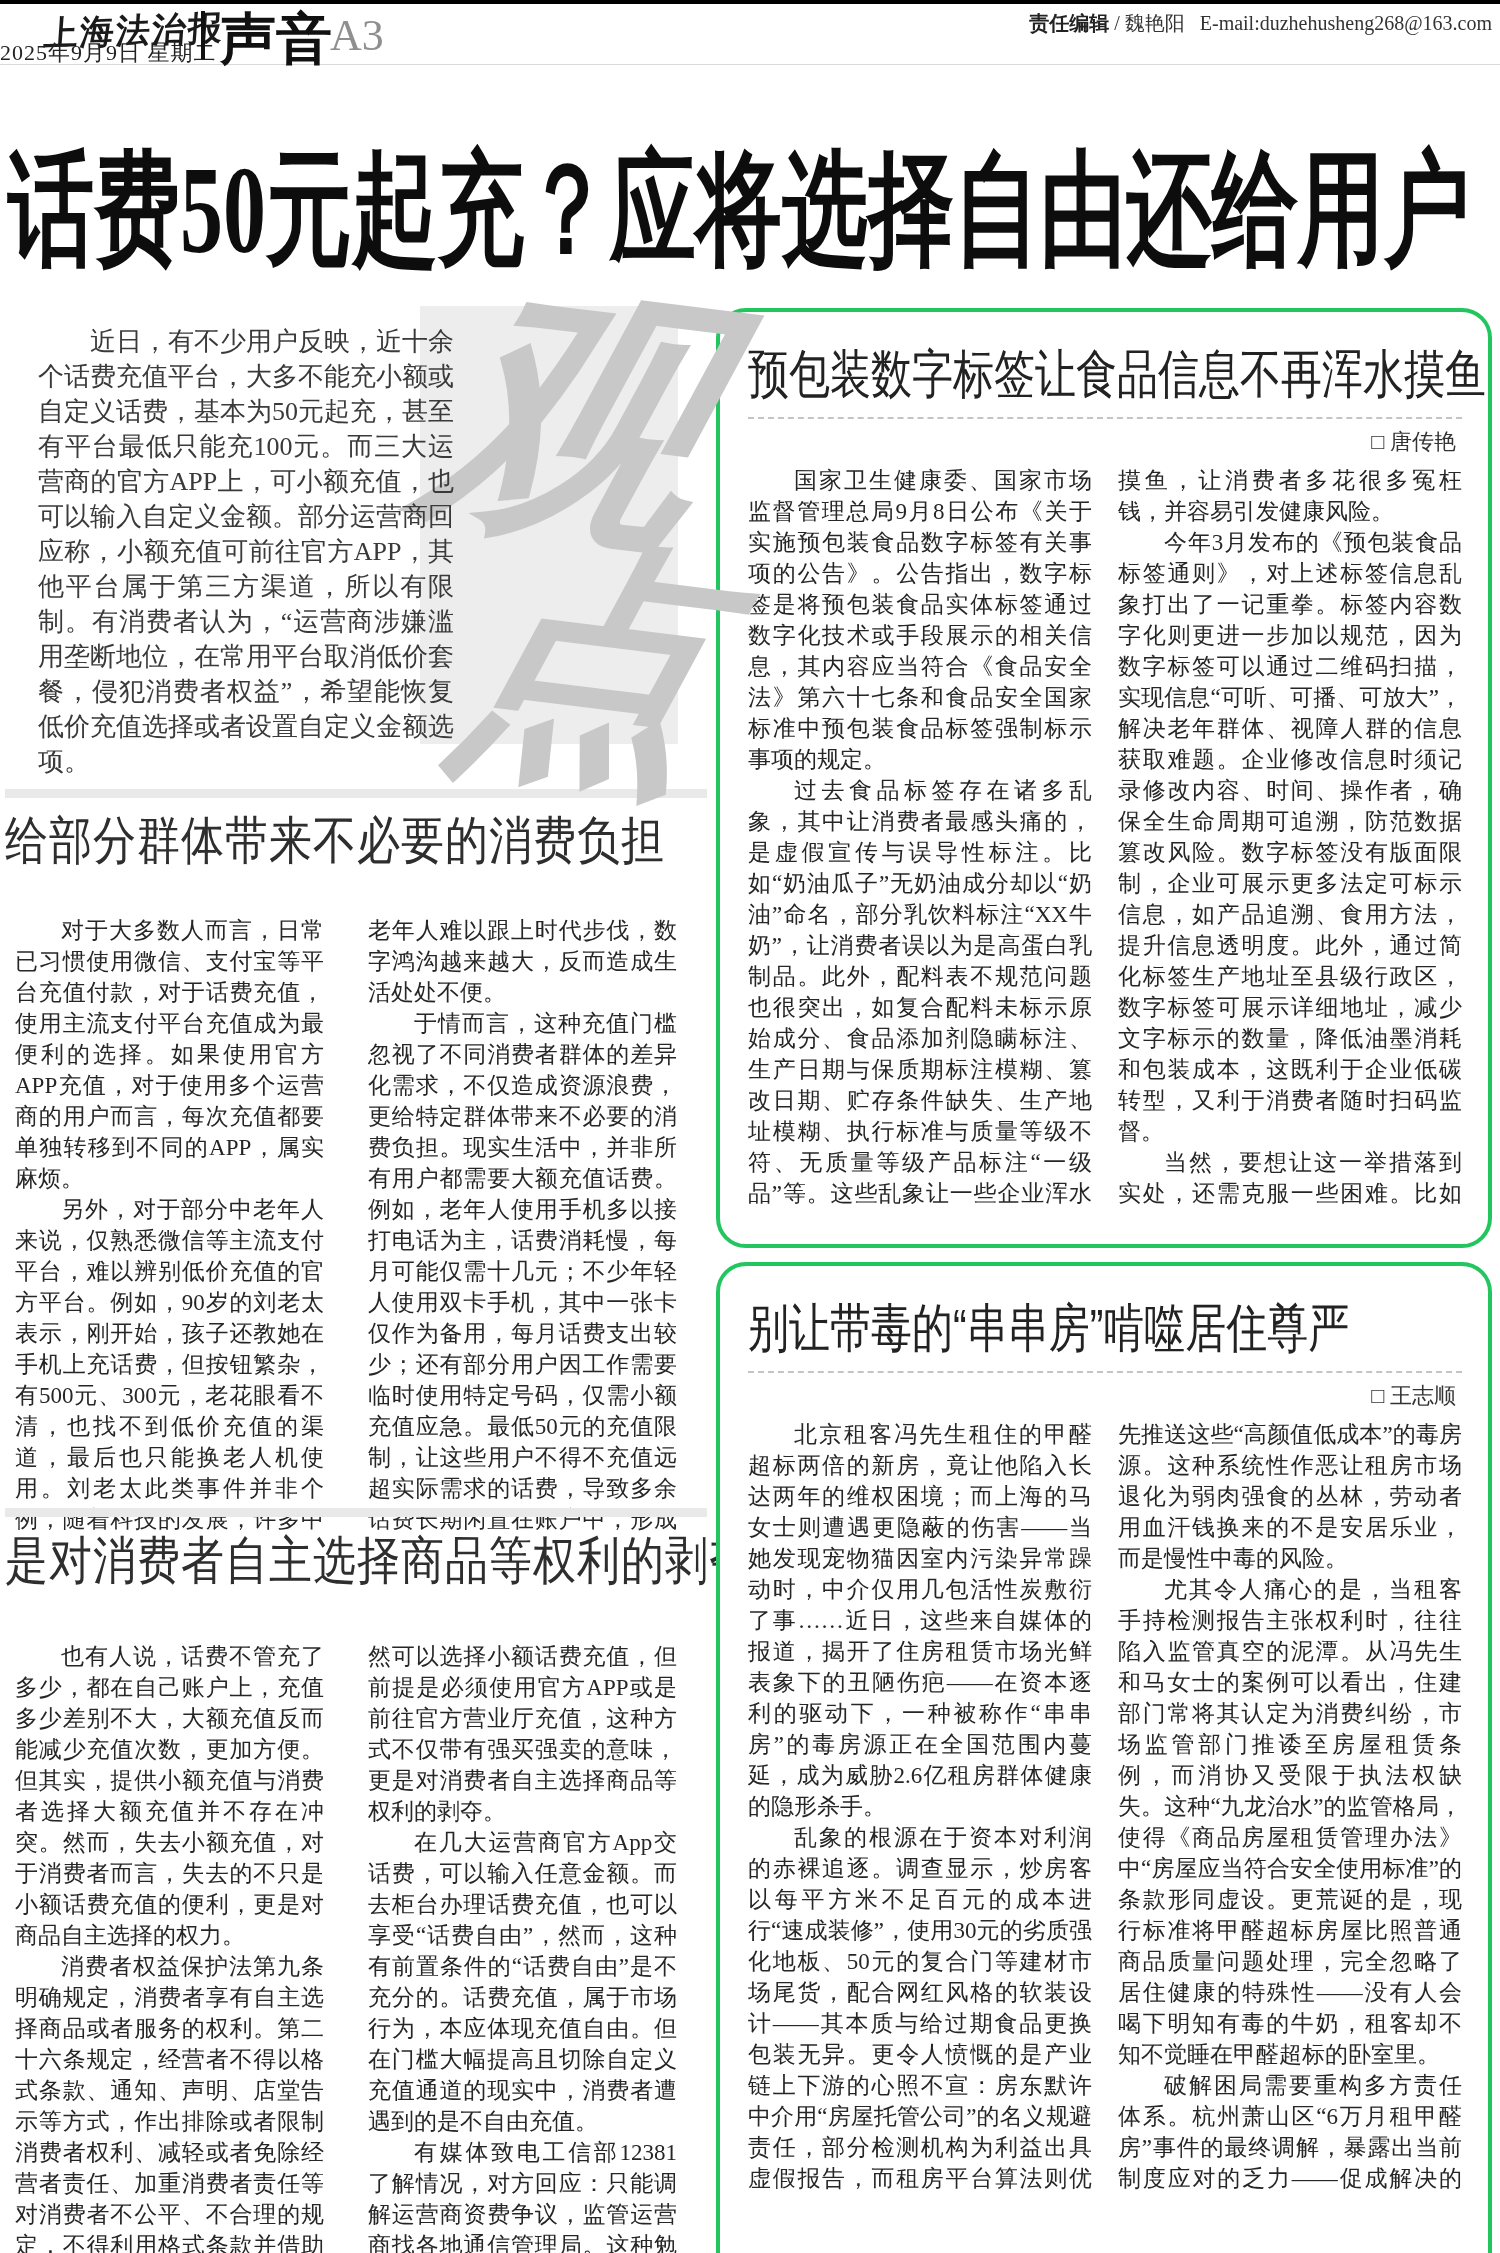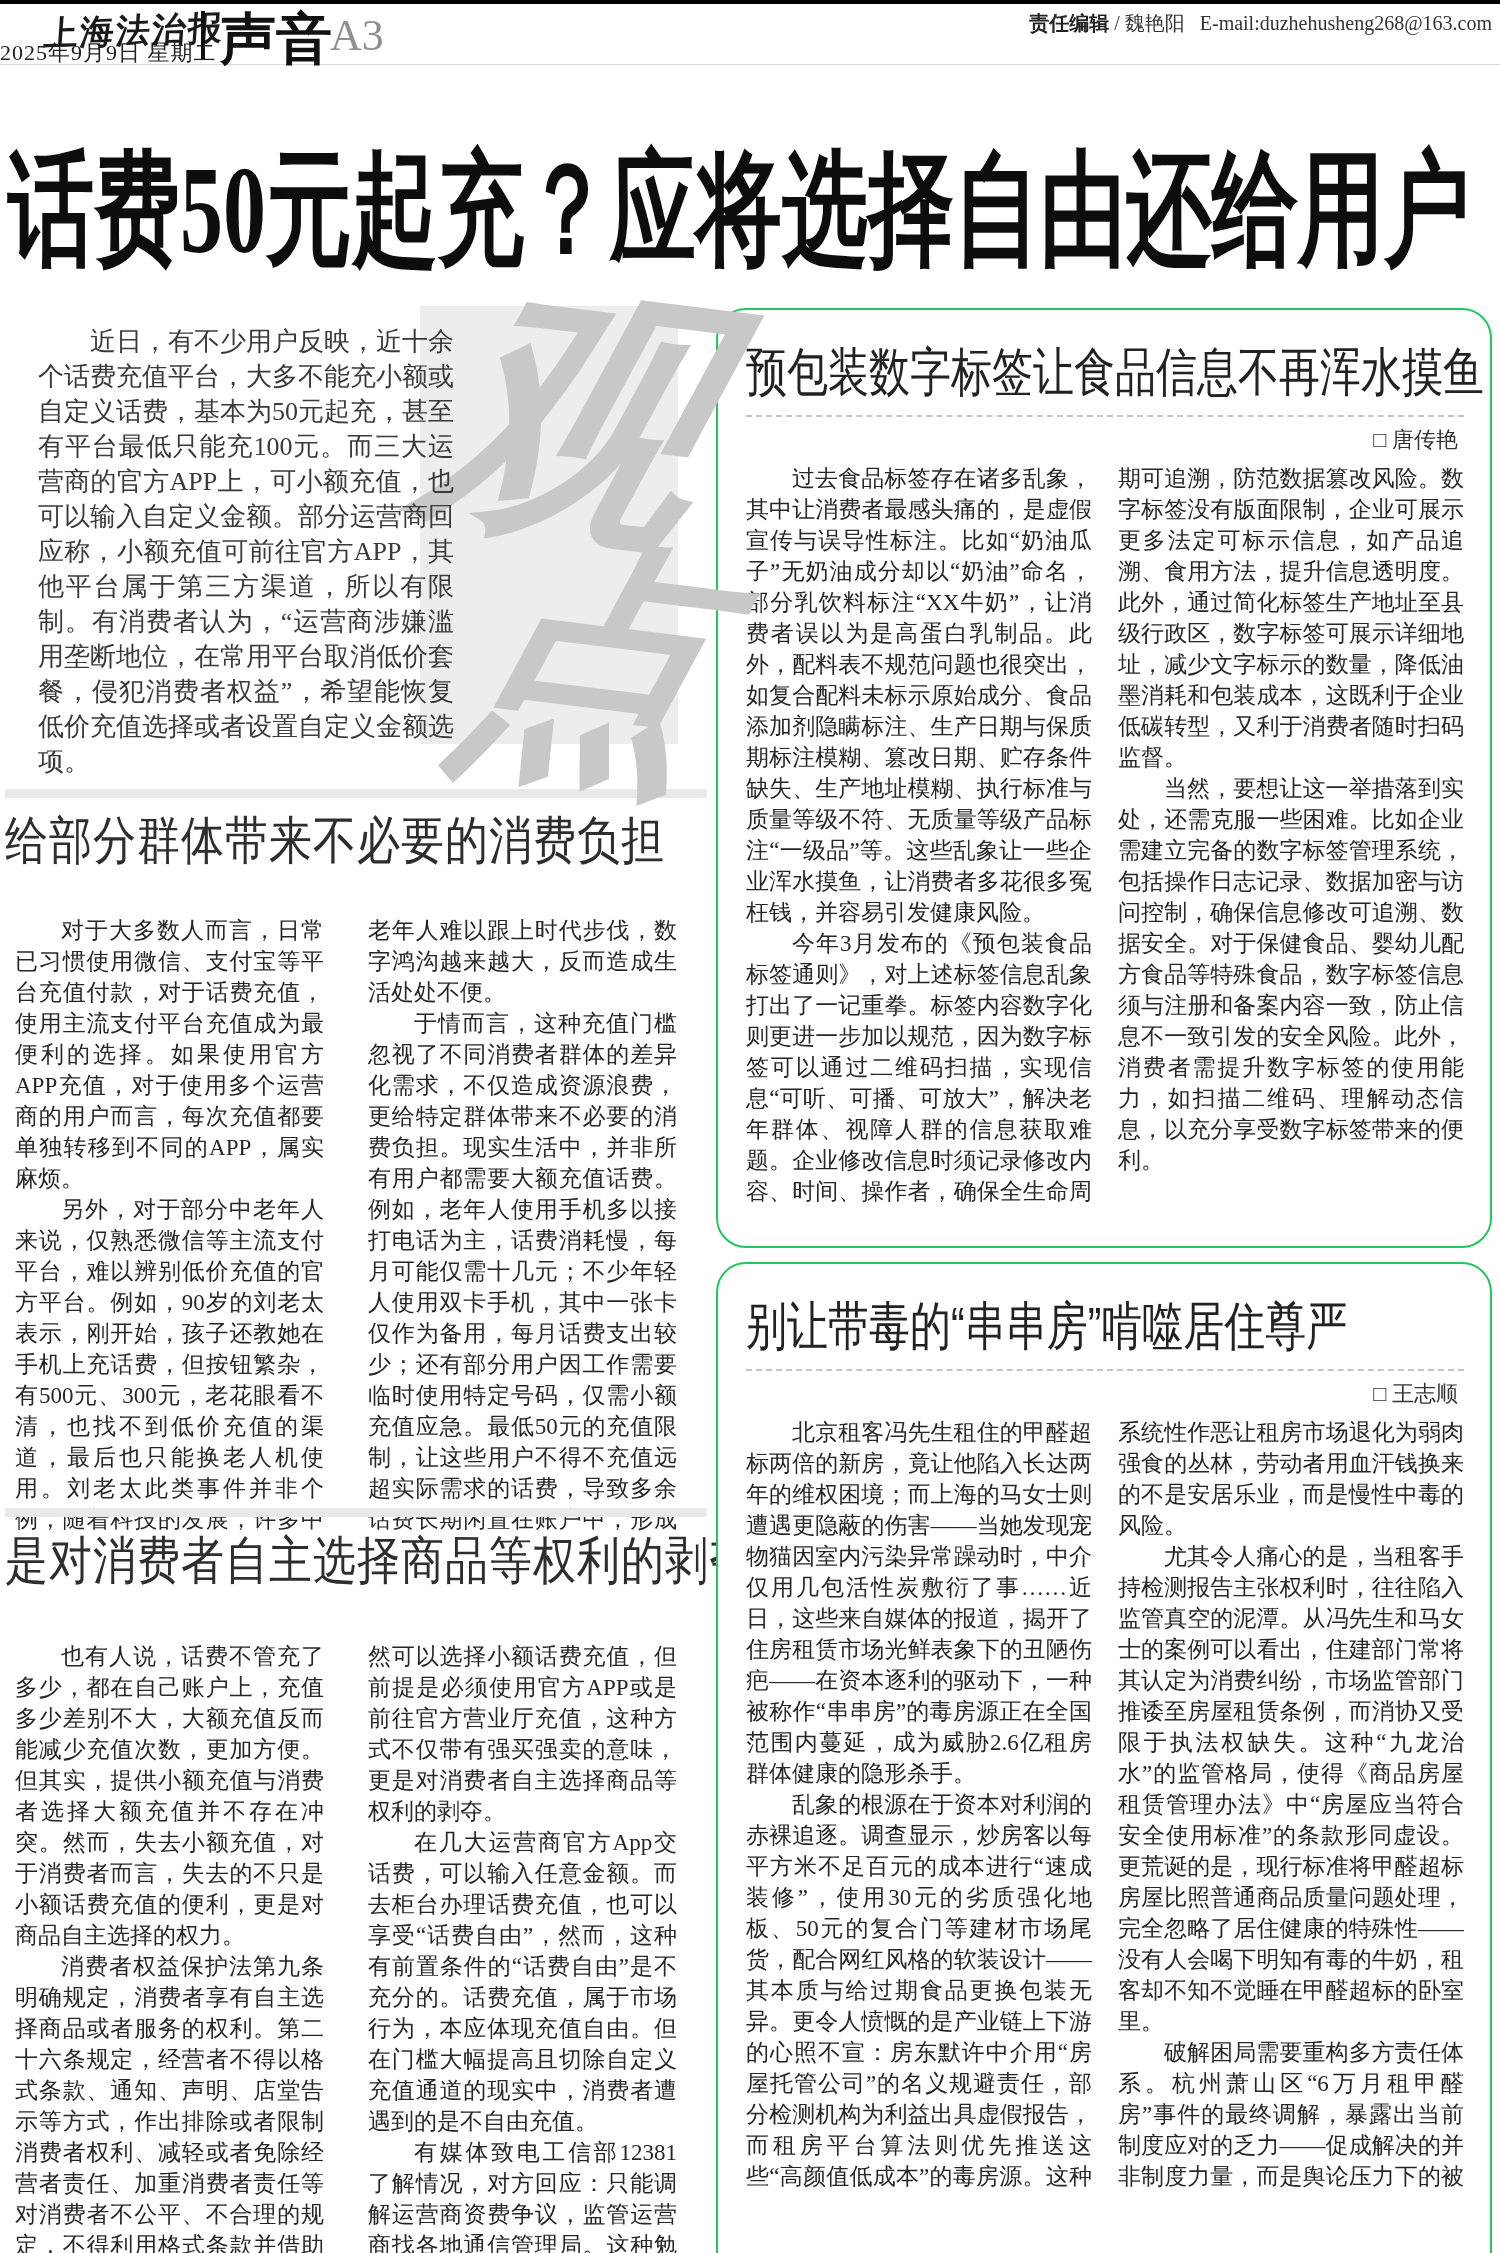--- a/index.html
+++ b/index.html
@@ -36,21 +36,21 @@
   .sec-heading{left:5px;font-size:43px;font-weight:200;letter-spacing:1px;color:#2e2e2e;
                font-family:"Liberation Sans","DejaVu Sans",sans-serif;
                transform:scaleY(1.2);transform-origin:left top;white-space:nowrap;}
   .h1{top:806px;} .h2{top:1526px;}
   .colbody{column-gap:44px;column-count:2;font-size:23px;line-height:31px;text-align:justify;
            color:#262626;overflow:hidden;margin-top:43px;}
   .colbody p{margin:0;text-indent:2em;}
   .sec1-body{left:15px;top:872px;width:662px;height:636px;}
   .sec2-body{left:15px;top:1598px;width:662px;height:655px;}
   
-  .artbox{border:2px solid #22c55e;border-radius:30px;background:#fff;box-sizing:border-box;
+  .artbox{border:4px solid #22c55e;border-radius:30px;background:#fff;box-sizing:border-box;
           padding:28px 26px 0 28px;}
   .box1{left:716px;top:308px;width:776px;height:940px;}
   .box2{left:716px;top:1262px;width:776px;height:1256px;}
   .art-title{font-size:41px;font-weight:300;color:#222;letter-spacing:0px;white-space:nowrap;
              font-family:"Liberation Sans","DejaVu Sans",sans-serif;
              transform:scaleY(1.28);transform-origin:left top;}
   .art-dash{border-top:2px dashed #c4c4c4;margin-top:22px;}
   .art-author{text-align:right;font-size:22px;color:#333;padding:8px 6px 0 0;}
   .art-body{column-count:2;column-gap:26px;font-size:23px;line-height:31px;text-align:justify;
             color:#262626;overflow:hidden;margin-top:8px;}
@@ -100,20 +100,21 @@
     <p>在几大运营商官方App交话费，可以输入任意金额。而去柜台办理话费充值，也可以享受“话费自由”，然而，这种有前置条件的“话费自由”是不充分的。话费充值，属于市场行为，本应体现充值自由。但在门槛大幅提高且切除自定义充值通道的现实中，消费者遭遇到的是不自由充值。</p>
     <p>有媒体致电工信部12381了解情况，对方回应：只能调解运营商资费争议，监管运营商找各地通信管理局。这种勉力维权却难有下文的事实表明，运营商某一方的自觉是靠不住的。</p>
 
   </div>
 
   <div class="abs artbox box1">
     <div class="art-title">预包装数字标签让食品信息不再浑水摸鱼</div>
     <div class="art-dash"></div>
     <div class="art-author">□ 唐传艳</div>
     <div class="art-body body1">
+      <p>国家卫生健康委、国家市场监督管理总局9月8日公布《关于实施预包装食品数字标签有关事项的公告》。公告指出，数字标签是将预包装食品实体标签通过数字化技术或手段展示的相关信息，其内容应当符合《食品安全法》第六十七条和食品安全国家标准中预包装食品标签强制标示事项的规定。</p>
       <p>过去食品标签存在诸多乱象，其中让消费者最感头痛的，是虚假宣传与误导性标注。比如“奶油瓜子”无奶油成分却以“奶油”命名，部分乳饮料标注“XX牛奶”，让消费者误以为是高蛋白乳制品。此外，配料表不规范问题也很突出，如复合配料未标示原始成分、食品添加剂隐瞒标注、生产日期与保质期标注模糊、篡改日期、贮存条件缺失、生产地址模糊、执行标准与质量等级不符、无质量等级产品标注“一级品”等。这些乱象让一些企业浑水摸鱼，让消费者多花很多冤枉钱，并容易引发健康风险。</p>
       <p>今年3月发布的《预包装食品标签通则》，对上述标签信息乱象打出了一记重拳。标签内容数字化则更进一步加以规范，因为数字标签可以通过二维码扫描，实现信息“可听、可播、可放大”，解决老年群体、视障人群的信息获取难题。企业修改信息时须记录修改内容、时间、操作者，确保全生命周期可追溯，防范数据篡改风险。数字标签没有版面限制，企业可展示更多法定可标示信息，如产品追溯、食用方法，提升信息透明度。此外，通过简化标签生产地址至县级行政区，数字标签可展示详细地址，减少文字标示的数量，降低油墨消耗和包装成本，这既利于企业低碳转型，又利于消费者随时扫码监督。</p>
       <p>当然，要想让这一举措落到实处，还需克服一些困难。比如企业需建立完备的数字标签管理系统，包括操作日志记录、数据加密与访问控制，确保信息修改可追溯、数据安全。对于保健食品、婴幼儿配方食品等特殊食品，数字标签信息须与注册和备案内容一致，防止信息不一致引发的安全风险。此外，消费者需提升数字标签的使用能力，如扫描二维码、理解动态信息，以充分享受数字标签带来的便利。</p>
 
     </div>
   </div>
 
   <div class="abs artbox box2">
     <div class="art-title">别让带毒的“串串房”啃噬居住尊严</div>
     <div class="art-dash"></div>

